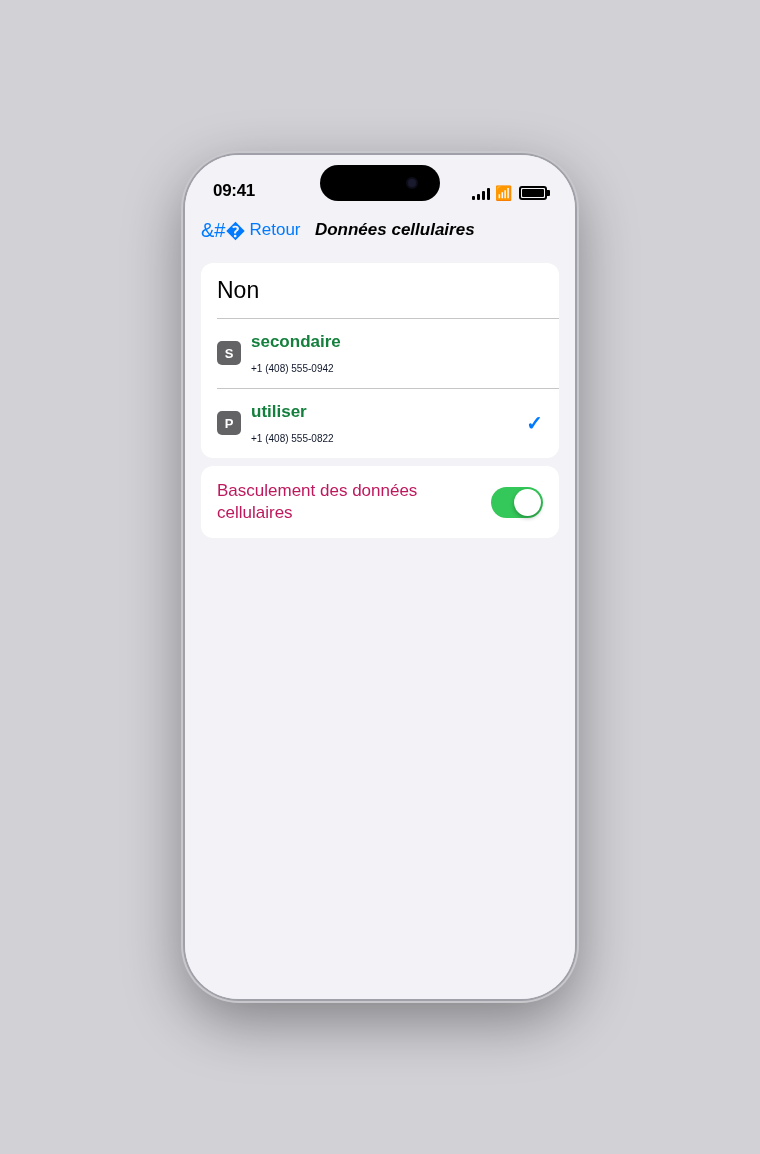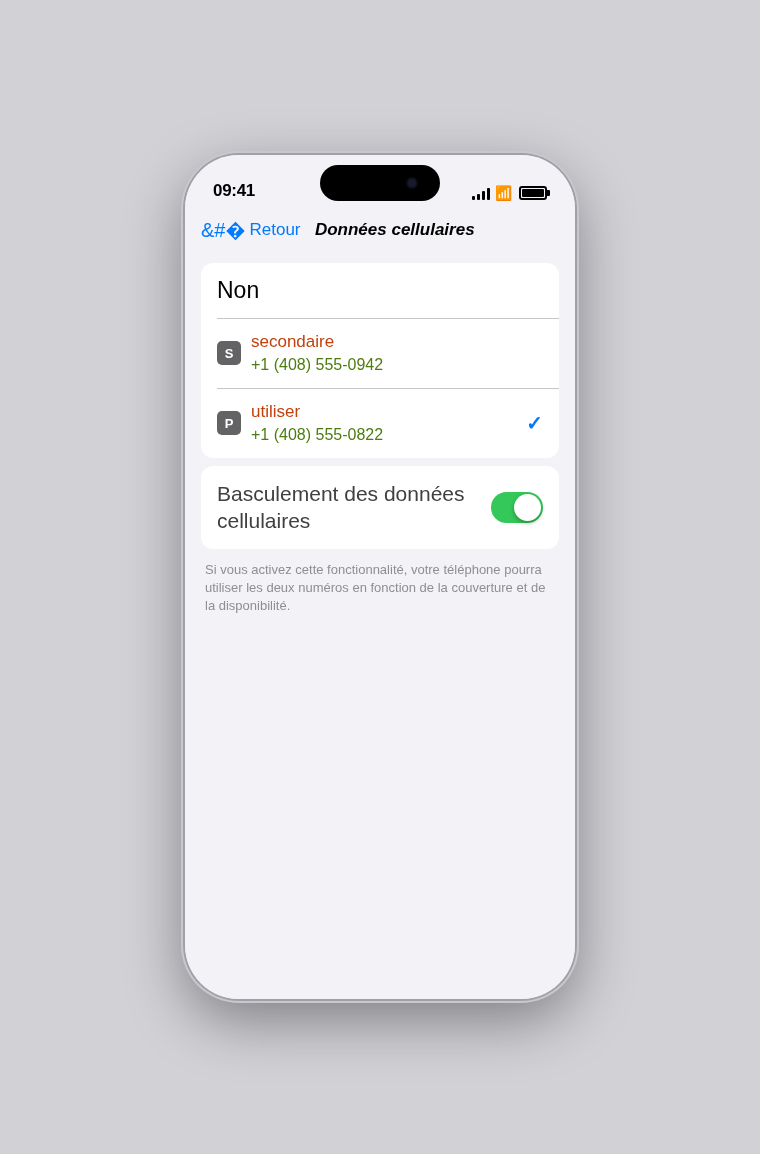--- a/index.html
+++ b/index.html
@@ -257,50 +257,50 @@
       background: #636366;
     }
 
     .sim-info {
       display: flex;
       flex-direction: column;
     }
 
     .sim-name {
       font-size: 17px;
-      color: #c2410c;
-      font-weight: 400;
+      color: #15803d;
+      font-weight: 700;
     }
 
     .sim-number {
-      font-size: 16px;
-      color: #4d7c0f;
-      margin-top: 4px;
+      font-size: 10px;
+      color: #0f172a;
+      margin-top: 11px;
     }
 
     .checkmark {
       color: #007aff;
       font-size: 20px;
       font-weight: 600;
     }
 
     
     .toggle-card {
       background: #fff;
       border-radius: 12px;
       padding: 14px 16px;
       display: flex;
       align-items: center;
       justify-content: space-between;
       margin-bottom: 8px;
     }
 
     .toggle-label {
-      font-size: 21px;
-      color: #404040;
+      font-size: 17px;
+      color: #be185d;
       flex: 1;
       padding-right: 16px;
       line-height: 1.3;
     }
 
     
     .toggle-switch {
       width: 52px;
       height: 31px;
       background: #34c759;
@@ -393,17 +393,16 @@
         </div>
       </div>
 
       <div class="toggle-card">
         <span class="toggle-label">Basculement des données cellulaires</span>
         <div class="toggle-switch">
           <div class="knob"></div>
         </div>
       </div>
 
-      <p class="help-text">Si vous activez cette fonctionnalité, votre téléphone pourra utiliser les deux numéros en fonction de la couverture et de la disponibilité.</p>
 
     </div>
   </div>
 </div>
 
 </body></html>

